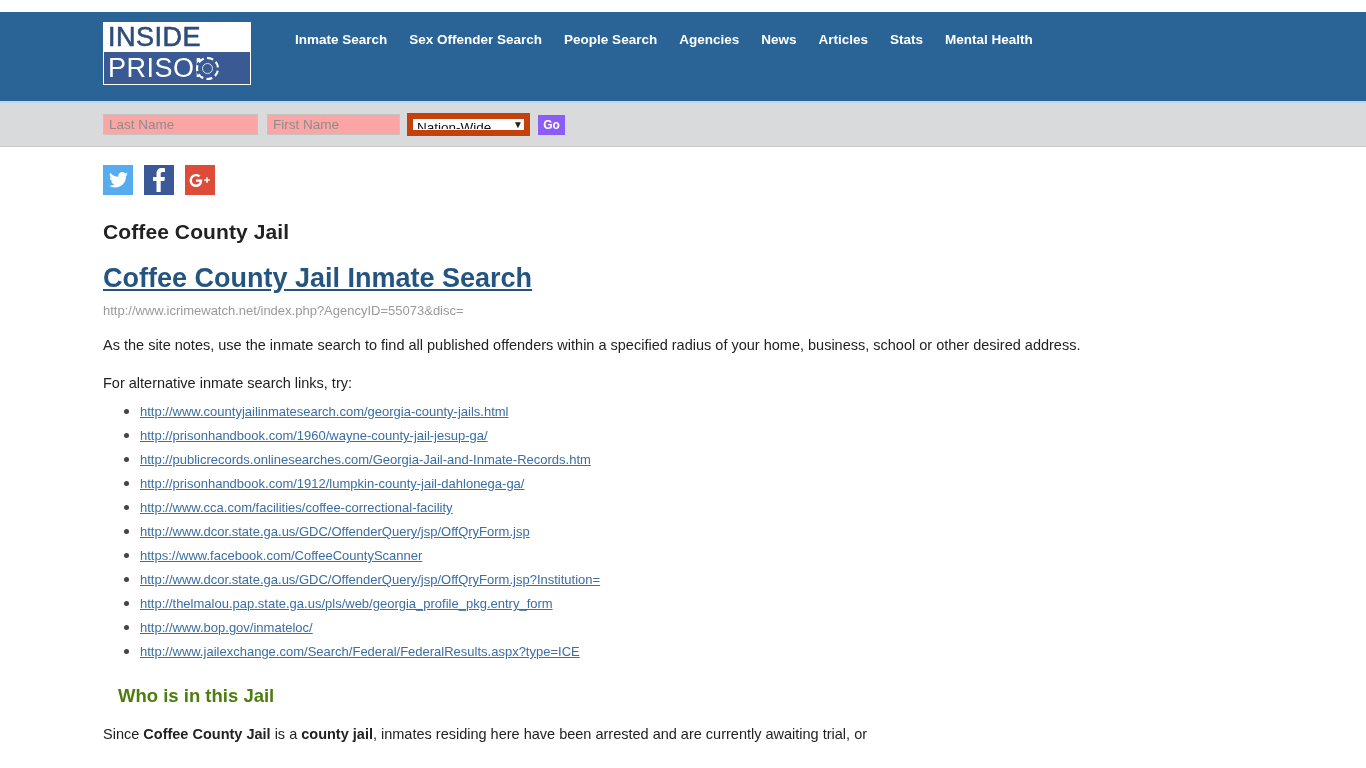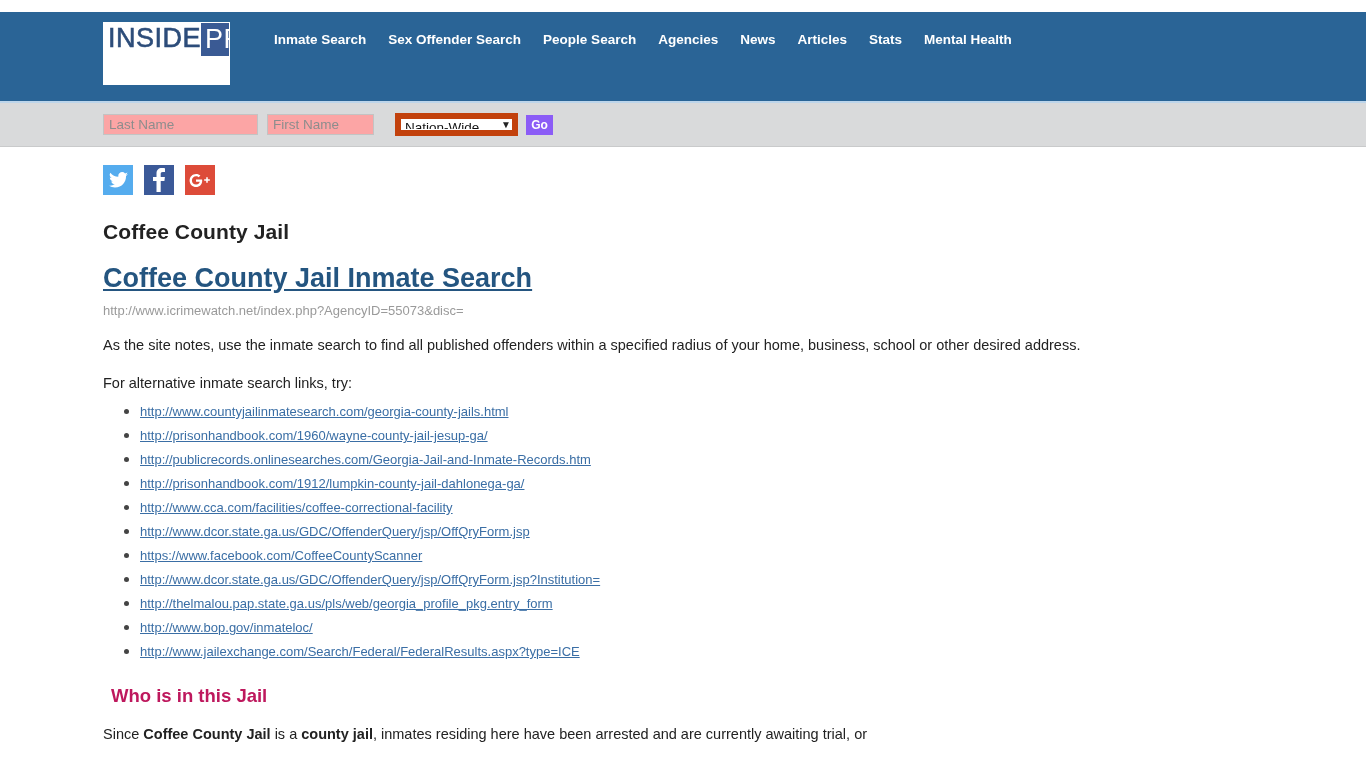--- a/index.html
+++ b/index.html
@@ -32,28 +32,28 @@
   }
   .header-inner {
     display: flex;
     align-items: flex-start;
     padding-left: 103px;
     width: 100%;
   }
 
   
   .logo {
-    width: 127px;
+    width: 148px;
     height: 63px;
     background: #ffffff;
     border: 1px solid #ffffff;
     margin-top: 10px;
     flex: 0 0 auto;
     display: flex;
-    flex-direction: row;
+    flex-direction: column;
     overflow: hidden;
     position: relative;
   }
   .logo-top {
     height: 30px;
     background: #ffffff;
     display: flex;
     align-items: center;
     padding-left: 4px;
   }
@@ -139,21 +139,21 @@
     border: 1px solid #c3c3c3;
     background: #fca5a5;
     font-size: 13.5px;
     font-family: "Liberation Sans", "DejaVu Sans", sans-serif;
     color: #333;
     padding: 1px 5px;
     outline: none;
   }
   .search-bar input::placeholder { color: #8d8d8d; }
   #last-name { width: 155px; margin-right: 9px; }
-  #first-name { width: 107px; margin-right: 21px; }
+  #first-name { width: 133px; margin-right: 7px; }
   .select-wrap {
     position: relative;
     display: inline-block;
     margin-right: 8px;
   }
   .region-select {
     height: 23px;
     width: 123px;
     border: 6px solid #c2410c;
     background: #ffffff;
@@ -279,22 +279,22 @@
   ul.link-list li a {
     font-size: 13px;
     color: #3a6ea5;
     text-decoration: underline;
     cursor: pointer;
   }
 
   h2.section-title {
     font-size: 18.5px;
     font-weight: bold;
-    color: #be185d;
-    margin: 22px 0 17px 8px;
+    color: #4d7c0f;
+    margin: 22px 0 17px 15px;
   }
 
   p.closing {
     font-size: 14.5px;
     color: #222222;
     line-height: 20px;
     margin: 0;
     width: 1100px;
   }
   p.closing b { font-weight: bold; }

